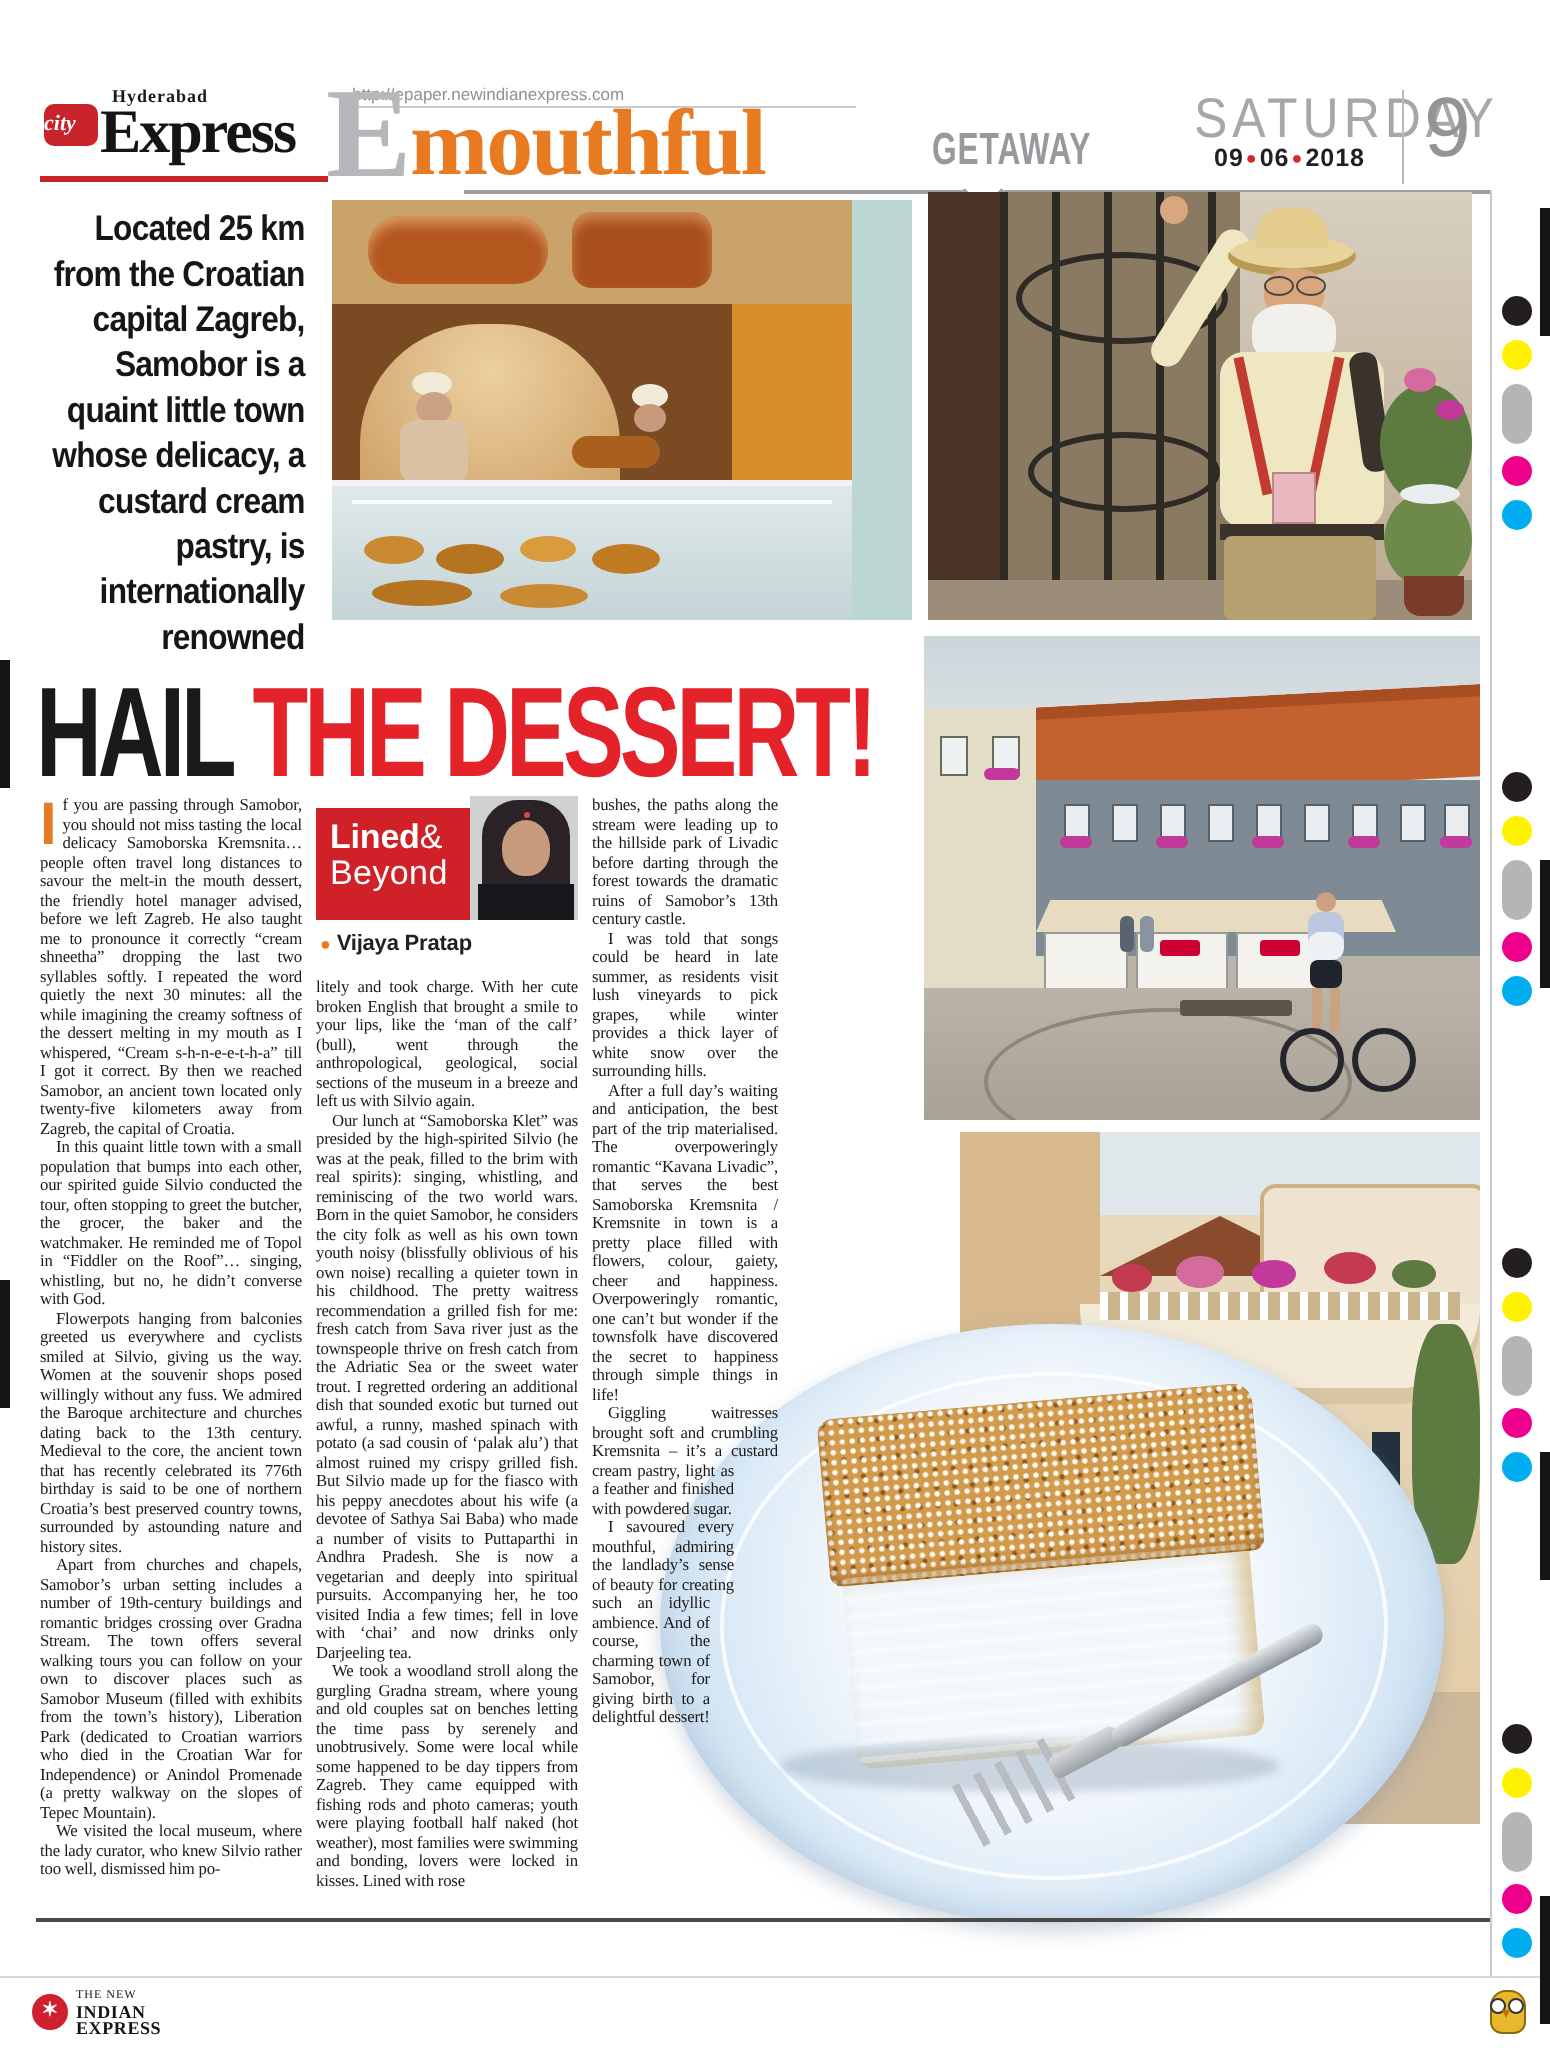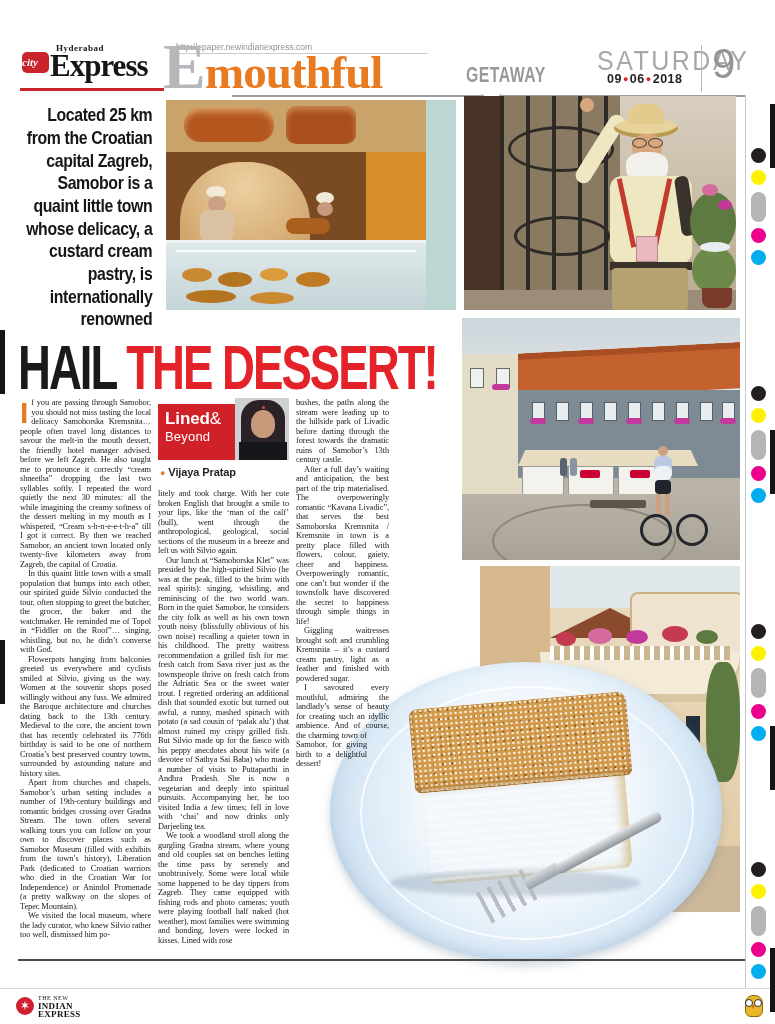--- a/index.html
+++ b/index.html
@@ -89,21 +89,21 @@
   .w1{float:right;clear:right;width:36px;height:46px;margin-top:294px;}
   .w2{float:right;clear:right;width:58px;height:60px;}
   .w3{float:right;clear:right;width:70px;height:158px;}
 
   
   #tbbadge{width:131px;height:86px;margin-bottom:5px;position:relative;}
   #tbred{position:absolute;left:0;top:6px;width:77px;height:56px;background:#d02128;color:#fff;
     font-family:"Liberation Sans",sans-serif;padding:6px 0 0 7px;box-sizing:border-box;}
   #tbred .l1{font-size:17px;font-weight:bold;line-height:18px;}
   #tbred .amp{font-weight:normal;}
-  #tbred .l2{font-size:13px;font-weight:normal;line-height:18px;letter-spacing:.2px;}
+  #tbred .l2{font-size:17px;font-weight:normal;line-height:18px;letter-spacing:.2px;}
   #tbphoto{position:absolute;left:77px;top:0;width:54px;height:62px;background:#cfd0d2;}
   #tbhair{position:absolute;left:6px;top:2px;width:44px;height:58px;border-radius:18px 18px 4px 4px;background:#2a2226;}
   #tbface{position:absolute;left:16px;top:12px;width:24px;height:28px;border-radius:50% 50% 45% 45%;background:#c89a7c;}
   #tbdress{position:absolute;left:4px;top:44px;width:48px;height:18px;background:#17161b;}
   #tbbindi{position:absolute;left:27px;top:8px;width:3px;height:3px;border-radius:50%;background:#d44;}
   #tbauthor{position:absolute;left:2px;top:68px;font:bold 11px "Liberation Sans",sans-serif;color:#231f20;}
   #tbauthor .obull{color:#e87a22;font-size:9px;padding-right:3px;}
 
   
   #bottomrule{left:18px;top:959px;width:727px;height:2px;background:#4a4a4a;}
@@ -318,20 +318,21 @@
     <p class="noind">litely and took charge. With her cute broken English that brought a smile to your lips, like the ‘man of the calf’ (bull), went through the anthropological, geological, social sections of the museum in a breeze and left us with Silvio again.</p>
     <p>Our lunch at “Samoborska Klet” was presided by the high-spirited Silvio (he was at the peak, filled to the brim with real spirits): singing, whistling, and reminiscing of the two world wars. Born in the quiet Samobor, he considers the city folk as well as his own town youth noisy (blissfully oblivious of his own noise) recalling a quieter town in his childhood. The pretty waitress recommendation a grilled fish for me: fresh catch from Sava river just as the townspeople thrive on fresh catch from the Adriatic Sea or the sweet water trout. I regretted ordering an additional dish that sounded exotic but turned out awful, a runny, mashed spinach with potato (a sad cousin of ‘palak alu’) that almost ruined my crispy grilled fish. But Silvio made up for the fiasco with his peppy anecdotes about his wife (a devotee of Sathya Sai Baba) who made a number of visits to Puttaparthi in Andhra Pradesh. She is now a vegetarian and deeply into spiritual pursuits. Accompanying her, he too visited India a few times; fell in love with ‘chai’ and now drinks only Darjeeling tea.</p>
     <p>We took a woodland stroll along the gurgling Gradna stream, where young and old couples sat on benches letting the time pass by serenely and unobtrusively. Some were local while some happened to be day tippers from Zagreb. They came equipped with fishing rods and photo cameras; youth were playing football half naked (hot weather), most families were swimming and bonding, lovers were locked in kisses. Lined with rose</p>
   </div>
 
   <div class="col" id="col3">
     <div class="w1"></div>
     <div class="w2"></div>
     <div class="w3"></div>
     <p class="noind">bushes, the paths along the stream were leading up to the hillside park of Livadic before darting through the forest towards the dramatic ruins of Samobor’s 13th century castle.</p>
+    <p>I was told that songs could be heard in late summer, as residents visit lush vineyards to pick grapes, while winter provides a thick layer of white snow over the surrounding hills.</p>
     <p>After a full day’s waiting and anticipation, the best part of the trip materialised. The overpoweringly romantic “Kavana Livadic”, that serves the best Samoborska Kremsnita / Kremsnite in town is a pretty place filled with flowers, colour, gaiety, cheer and happiness. Overpoweringly romantic, one can’t but wonder if the townsfolk have discovered the secret to happiness through simple things in life!</p>
     <p>Giggling waitresses brought soft and crumbling Kremsnita – it’s a custard cream pastry, light as a feather and finished with powdered sugar.</p>
     <p>I savoured every mouthful, admiring the landlady’s sense of beauty for creating such an idyllic ambience. And of course, the charming town of Samobor, for giving birth to a delightful dessert!</p>
 
   </div>
 
   <div class="abs" id="bottomrule"></div>
   <div class="abs" id="footsep"></div>
   <div class="abs" id="flogocircle">✶</div>
   <div class="abs" id="flogotext">

